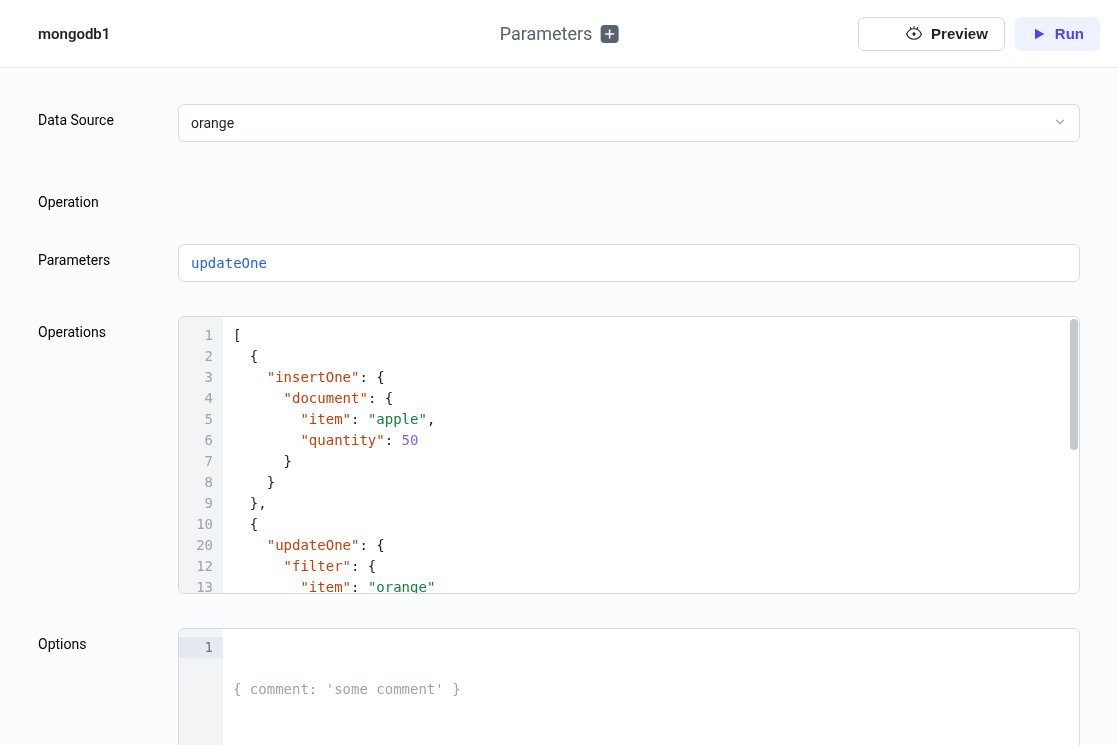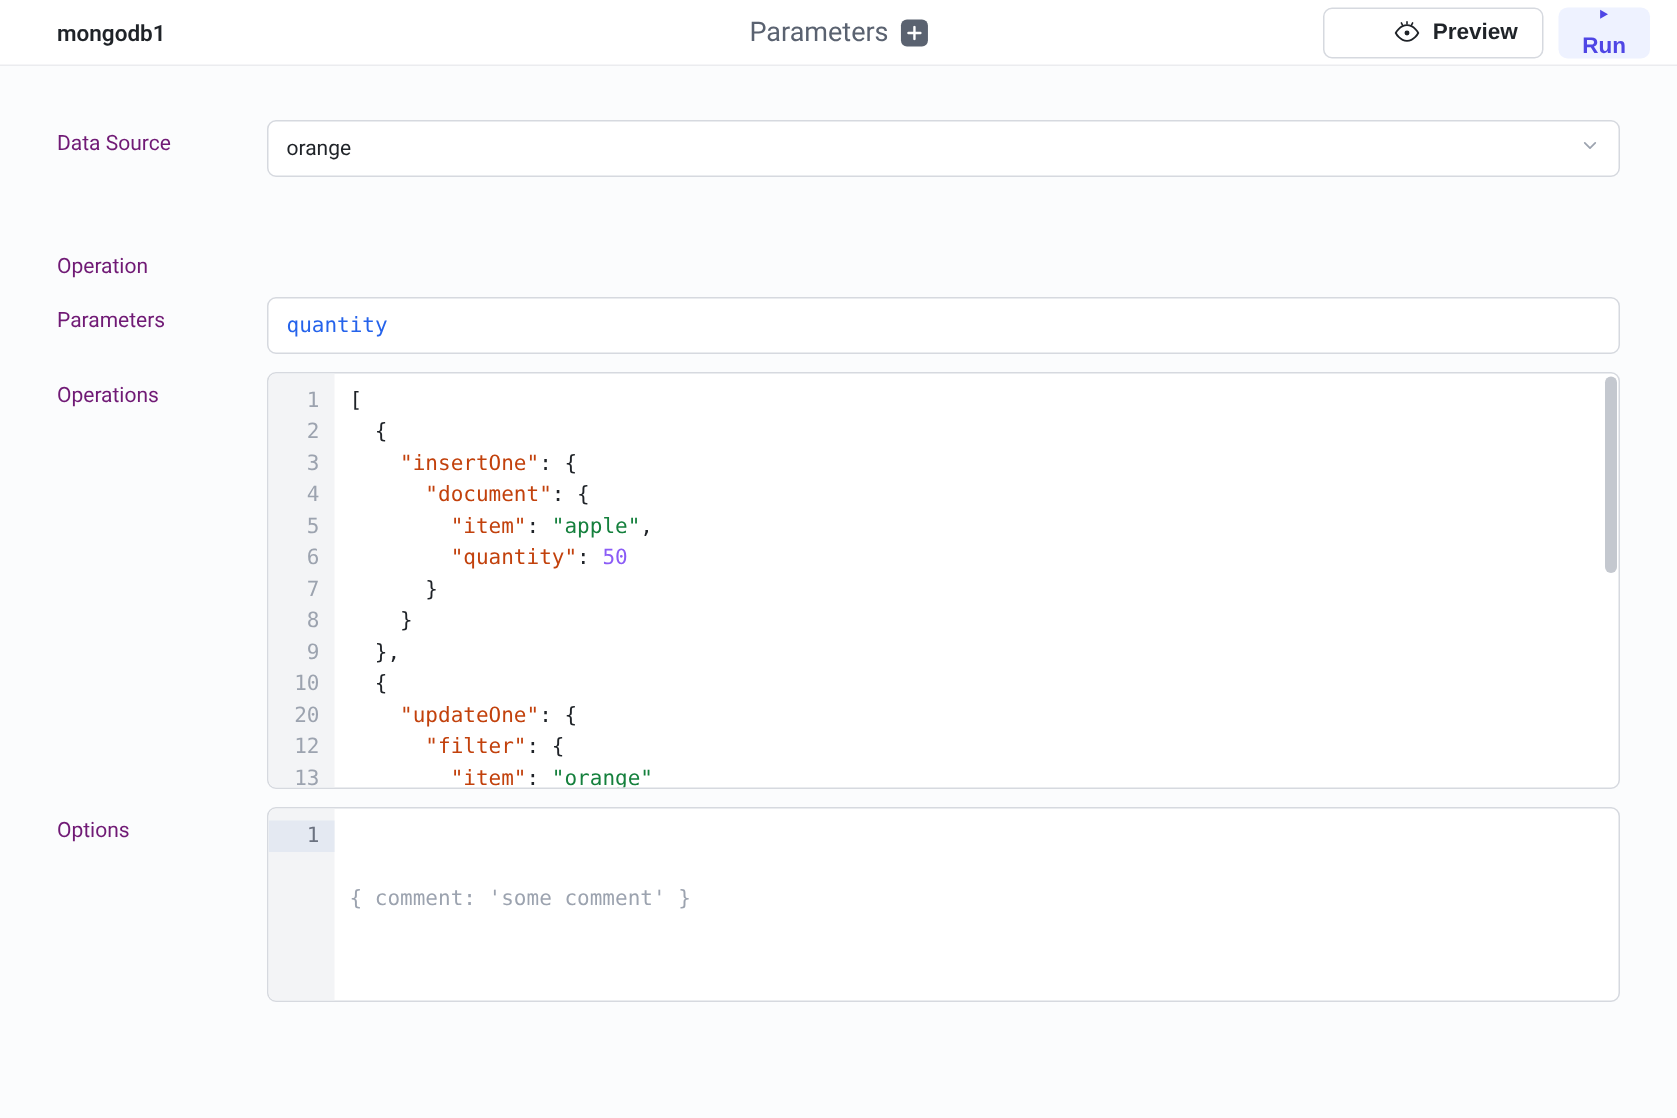--- a/index.html
+++ b/index.html
@@ -8,21 +8,21 @@
     background: #fbfcfd;
     color: #1f2328;
     font-size: 14px;
     width: 1118px;
     height: 745px;
     overflow: hidden;
   }
 
   
   .topbar {
-    height: 44px;
+    height: 68px;
     background: #ffffff;
     border-bottom: 1px solid #ebecef;
     display: flex;
     align-items: center;
     padding: 0 18px 0 38px;
     position: relative;
   }
   .topbar-title {
     font-weight: 600;
     font-size: 15px;
@@ -72,37 +72,36 @@
   }
   .btn-preview {
     background: #ffffff;
     border: 1px solid #d6d9df;
     color: #1f2328;
     padding-left: 46px;
   }
   .btn-run {
     background: #eef2ff;
     color: #4f46e5;
-    flex-direction: column;
   }
 
   
   .content {
     padding: 36px 38px 0 38px;
   }
   .form-row {
     display: flex;
     align-items: flex-start;
     margin-bottom: 44px;
   }
-  .form-row.tight { margin-bottom: 12px; }
+  .form-row.tight { margin-bottom: 34px; }
   .form-label {
     width: 140px;
     flex-shrink: 0;
-    color: #701a75;
+    color: #000000;
     font-size: 14px;
     padding-top: 8px;
   }
   .form-field {
     flex: 1;
   }
   .select-box, .input-box {
     width: 100%;
     min-height: 38px;
     border: 1px solid #d6d9df;
@@ -230,21 +229,21 @@
   </div>
 
   <div class="form-row tight">
     <div class="form-label">Operation</div>
   </div>
 
   <div class="form-row tight">
     <div class="form-label">Parameters</div>
     <div class="form-field">
       <div class="input-box">
-        <span class="input-code">quantity</span>
+        <span class="input-code">updateOne</span>
       </div>
     </div>
   </div>
 
   <div class="form-row tight">
     <div class="form-label">Operations</div>
     <div class="form-field">
       <div class="editor main">
         <div class="gutter" id="ops-gutter">
             <span class="ln">1</span>

